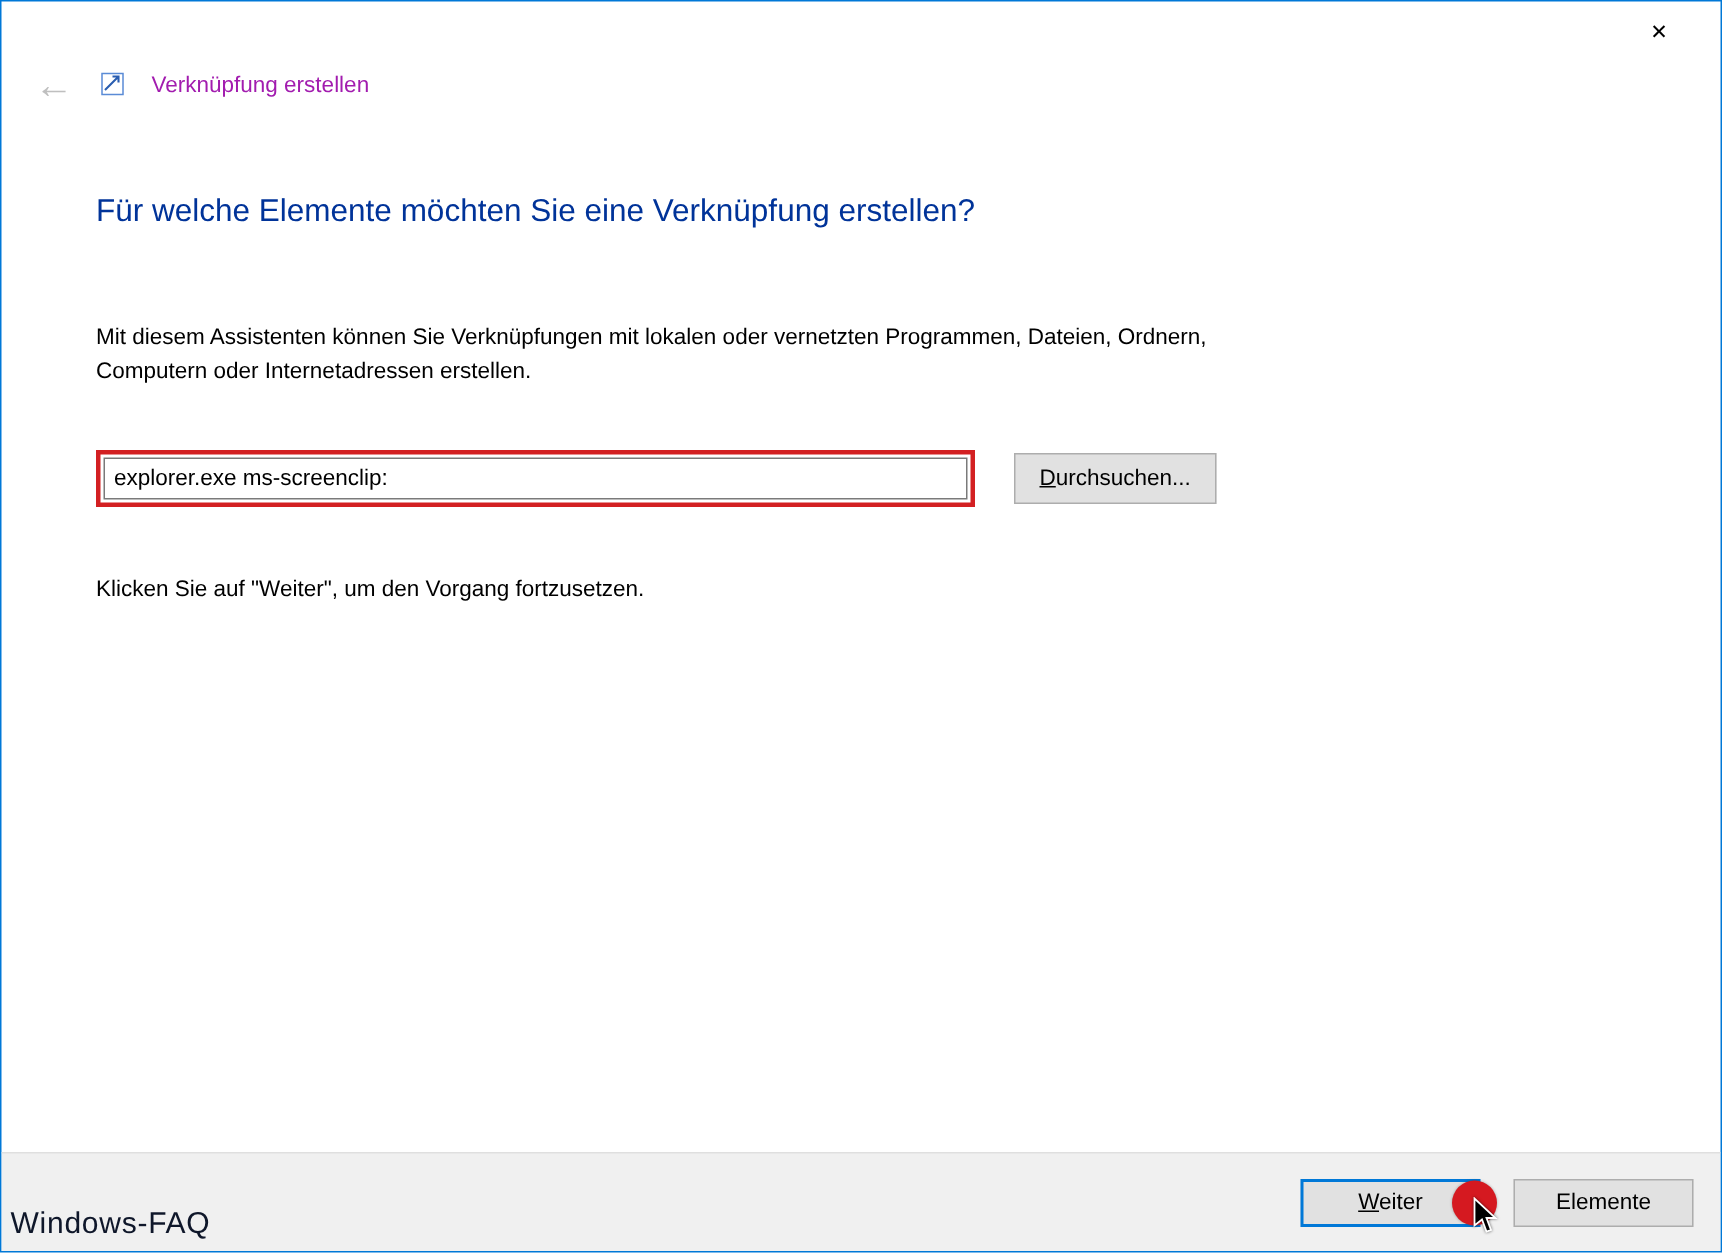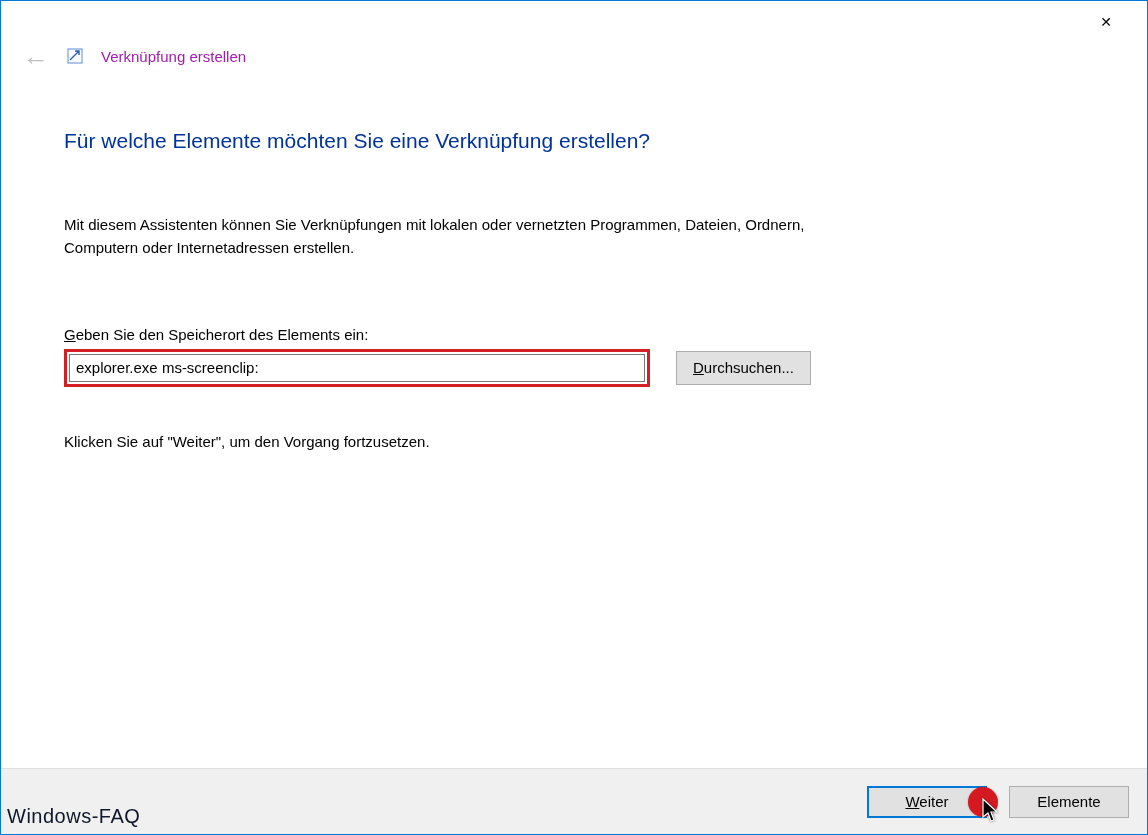--- a/index.html
+++ b/index.html
@@ -66,21 +66,21 @@
   }
   .heading {
     color: #003399;
     font-size: 21px;
     font-weight: 400;
     margin: 0 0 60px 0;
   }
   .description {
     font-size: 15px;
     line-height: 1.55;
-    margin: 0 0 66px 0;
+    margin: 0 0 40px 0;
     max-width: 760px;
   }
   .field-label {
     font-size: 15px;
     margin-bottom: 6px;
   }
   .input-row {
     display: flex;
     align-items: center;
     gap: 26px;
@@ -189,21 +189,20 @@
     </svg>
   </span>
   <span class="wizard-title">Verknüpfung erstellen</span>
 </div>
 
 <div class="content-area">
   <h1 class="heading">Für welche Elemente möchten Sie eine Verknüpfung erstellen?</h1>
 
   <p class="description">Mit diesem Assistenten können Sie Verknüpfungen mit lokalen oder vernetzten Programmen, Dateien, Ordnern, Computern oder Internetadressen erstellen.</p>
 
-  <div class="field-label"><u>G</u>eben Sie den Speicherort des Elements ein:</div>
 
   <div class="input-row">
     <div class="location-input-wrap">
       <input class="location-input" type="text" value="explorer.exe ms-screenclip:" style="">
     </div>
     <button class="browse-btn"><u>D</u>urchsuchen...</button>
   </div>
 
   <div class="continue-text">Klicken Sie auf "Weiter", um den Vorgang fortzusetzen.</div>
 </div>

